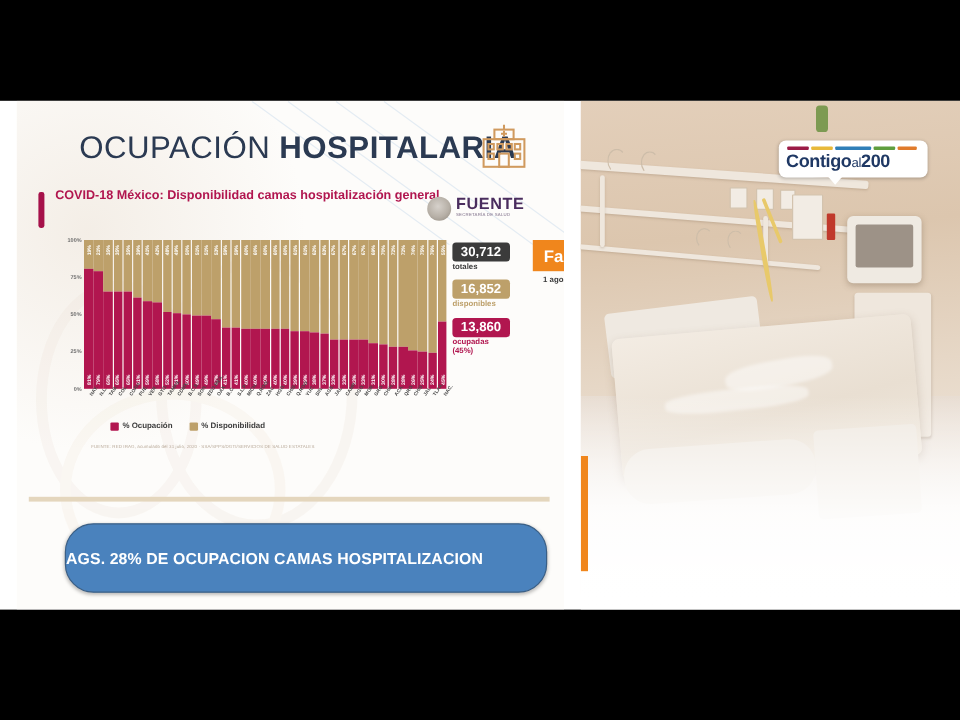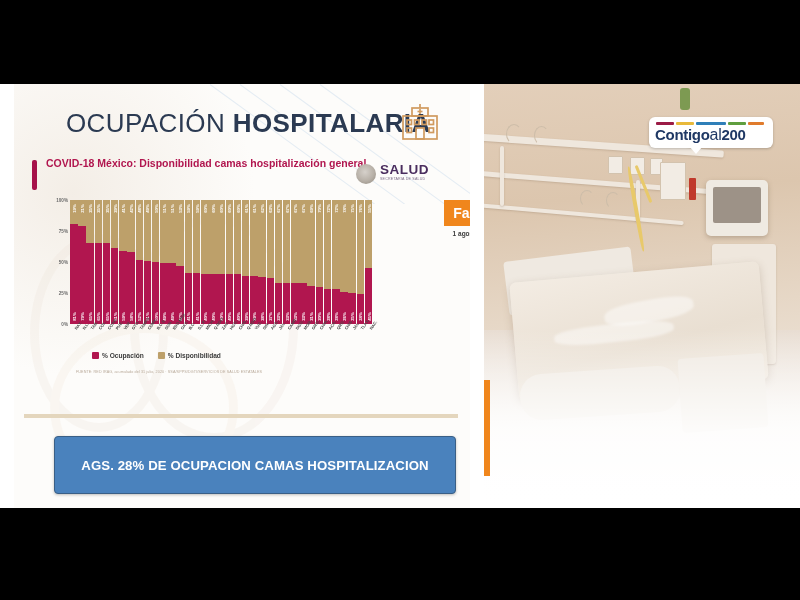--- a/index.html
+++ b/index.html
@@ -69,22 +69,22 @@
   
   #legend{position:absolute;left:60px;top:196px;font-size:6.6px;font-weight:700;color:#3b3b3b;
     display:flex;gap:14px;align-items:center;}
   .lg{display:flex;align-items:center;gap:3px;}
   .sw{width:7px;height:7px;border-radius:1px;}
   #source{position:absolute;left:44px;top:214px;font-size:3.7px;color:#b9aa9a;letter-spacing:.1px;white-space:nowrap;}
   #goldline{position:absolute;left:10px;top:330px;width:434px;height:4px;background:#e4d6bd;}
 
   
   #banner{position:absolute;left:40px;top:352px;width:400px;height:56px;background:#4a82bd;
-    border:1.6px solid #3a5f86;border-radius:4px;display:flex;flex-direction:column;
-    align-items:center;justify-content:center;box-shadow:0 1px 3px rgba(0,0,0,.25);}
+    border:1.6px solid #3a5f86;border-radius:24px;display:flex;flex-direction:column;
+    justify-content:center;box-shadow:0 1px 3px rgba(0,0,0,.25);}
   #banner .l1{color:#fff;font-size:13.2px;font-weight:700;letter-spacing:.1px;}
   #banner .l2{color:#fff;font-size:15px;font-weight:700;margin-top:3px;}
 
   
   #photo{position:absolute;left:484px;top:0;width:316px;height:424px;overflow:hidden;
     background:linear-gradient(180deg,#e2cfbc 0%,#ddc9b4 32%,#e8ddd2 58%,#f6f2ee 80%,#ffffff 100%);}
   .wall{position:absolute;left:0;top:0;width:100%;height:58%;
     background:linear-gradient(175deg,#e3cfba 0%,#dcc6ae 45%,#e9dccd 100%);}
   .rail{position:absolute;background:#efe7dd;border-radius:2px;box-shadow:0 1px 2px rgba(120,95,70,.25);}
   .hook{position:absolute;border:1.6px solid #cdbda9;border-radius:50%;border-bottom-color:transparent;border-right-color:transparent;}
@@ -104,21 +104,21 @@
   
   #contigo{position:absolute;left:165px;top:33px;width:124px;height:36px;}
   #contigo-bub{position:absolute;left:0;top:0;width:124px;height:31px;background:#fff;border-radius:6px;
     box-shadow:0 1px 3px rgba(0,0,0,.22);}
   #contigo-tail{position:absolute;left:40px;top:29px;width:0;height:0;
     border-left:7px solid transparent;border-right:7px solid transparent;border-top:8px solid #fff;}
   #dashes{position:absolute;left:7px;top:5px;width:110px;height:3px;display:flex;gap:2px;align-items:center;}
   #dashes i{display:block;height:3px;border-radius:1px;}
   #contigo-text{position:absolute;left:6px;top:9px;font-size:15px;font-weight:700;color:#1f3864;
     letter-spacing:-.3px;white-space:nowrap;}
-  #contigo-text .al{font-size:16px;font-weight:400;}
+  #contigo-text .al{font-size:11px;font-weight:400;}
 
   #orange-left{position:absolute;left:0;top:296px;width:6px;height:96px;background:#f0861c;}
 </style>
 </head>
 <body>
 
 <div id="screen">
 
   <div id="band">
 
@@ -159,21 +159,21 @@
           <line x1="21" y1="7" x2="21" y2="12"></line>
         </g>
       </svg>
 
       <div id="card">
         <div id="cardbar"></div>
         <div id="subtitle">COVID-18 México: Disponibilidad camas hospitalización general</div>
 
         <div id="salud">
           <div id="seal"></div>
-          <div id="salud-text">SALUD</div>
+          <div id="salud-text">FUENTE</div>
           <div id="salud-sub">SECRETARÍA DE SALUD</div>
         </div>
 
         <div id="plot">
           <div id="yaxis">
               <div class="ytick" style="top: 100%;">0%</div>
               <div class="ytick" style="top: 75%;">25%</div>
               <div class="ytick" style="top: 50%;">50%</div>
               <div class="ytick" style="top: 25%;">75%</div>
               <div class="ytick" style="top: 0%;">100%</div>
@@ -584,20 +584,26 @@
               </div>
               <div class="xl">
                 <span>TLAX.</span>
               </div>
               <div class="xl">
                 <span>NAC.</span>
               </div>
             </div>
         </div>
 
+        <div id="stats">
+            <div class="stat"><div class="pill" style="background: rgb(59, 59, 59);">30,712</div><div class="cap" style="color: rgb(59, 59, 59); white-space: pre-line;">totales</div></div>
+            <div class="stat"><div class="pill" style="background: rgb(189, 160, 106);">16,852</div><div class="cap" style="color: rgb(189, 160, 106); white-space: pre-line;">disponibles</div></div>
+            <div class="stat"><div class="pill" style="background: rgb(177, 22, 79);">13,860</div><div class="cap" style="color: rgb(177, 22, 79); white-space: pre-line;">ocupadas
+(45%)</div></div>
+          </div>
 
         <div id="fase">
           <div id="fase-box">Fase 3</div>
           <div id="fase-date">1 agosto, 2020</div>
         </div>
 
         <div id="legend">
             <div class="lg">
               <span class="sw" style="background: rgb(177, 22, 79);"></span>
               <span>% Ocupación</span>

